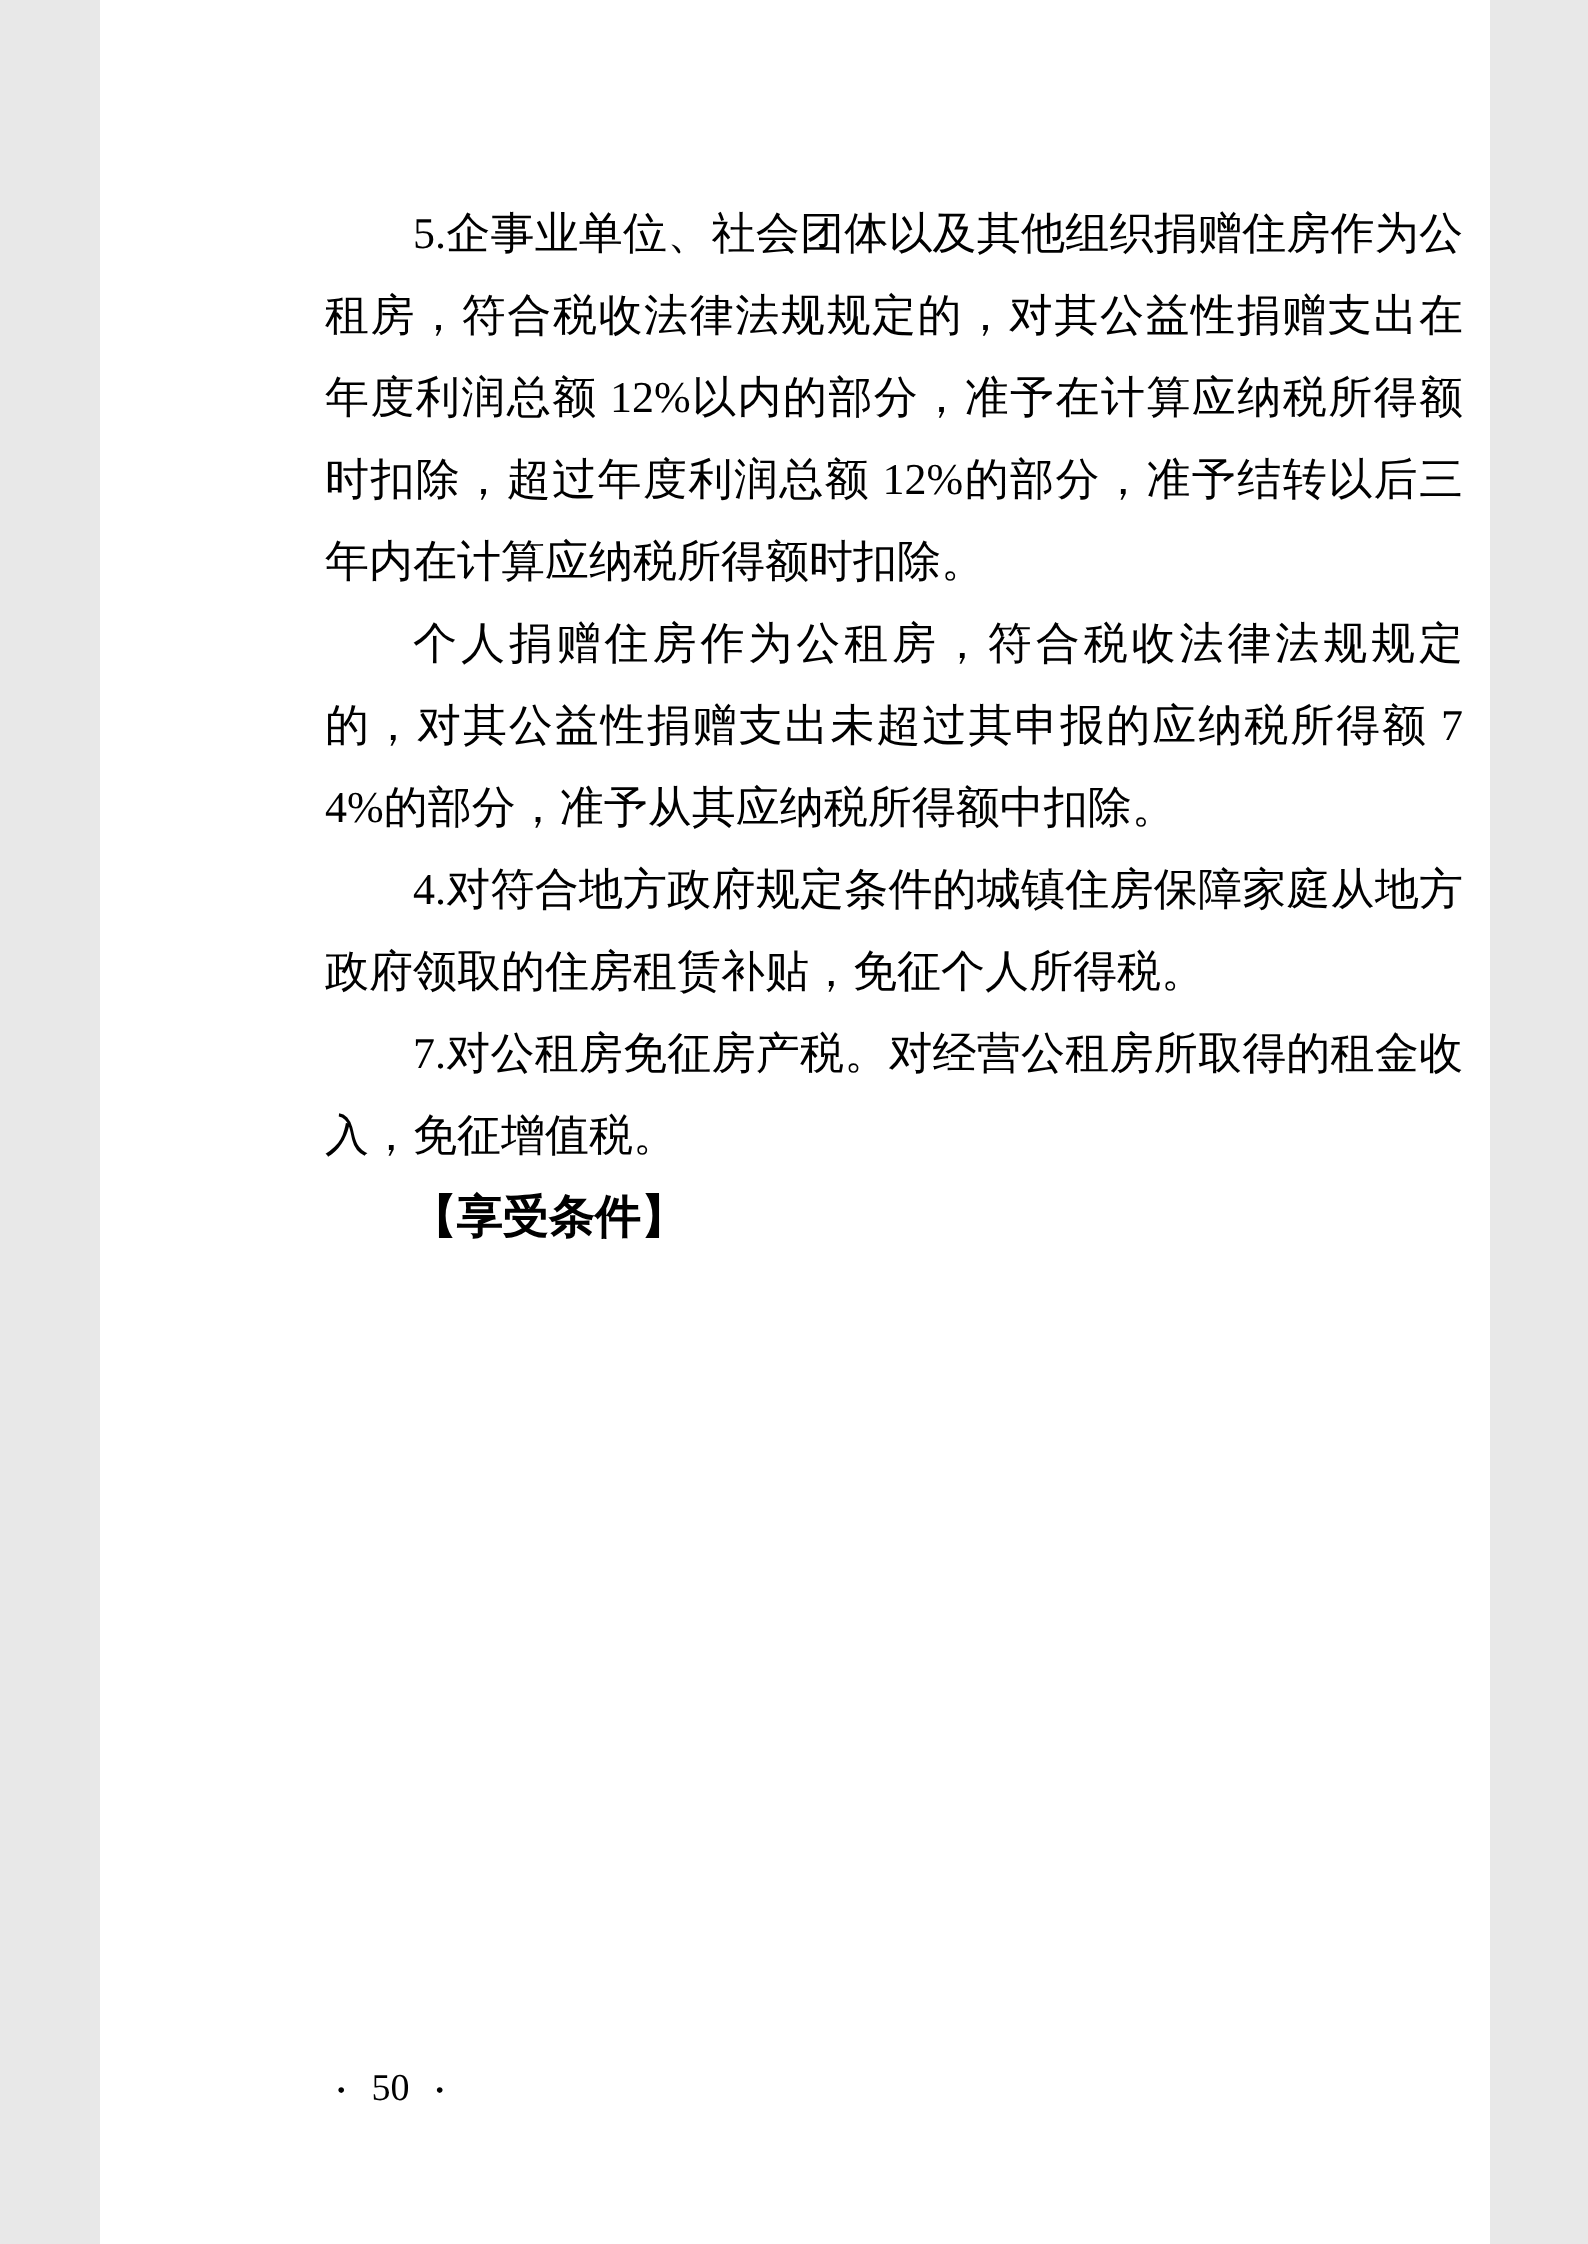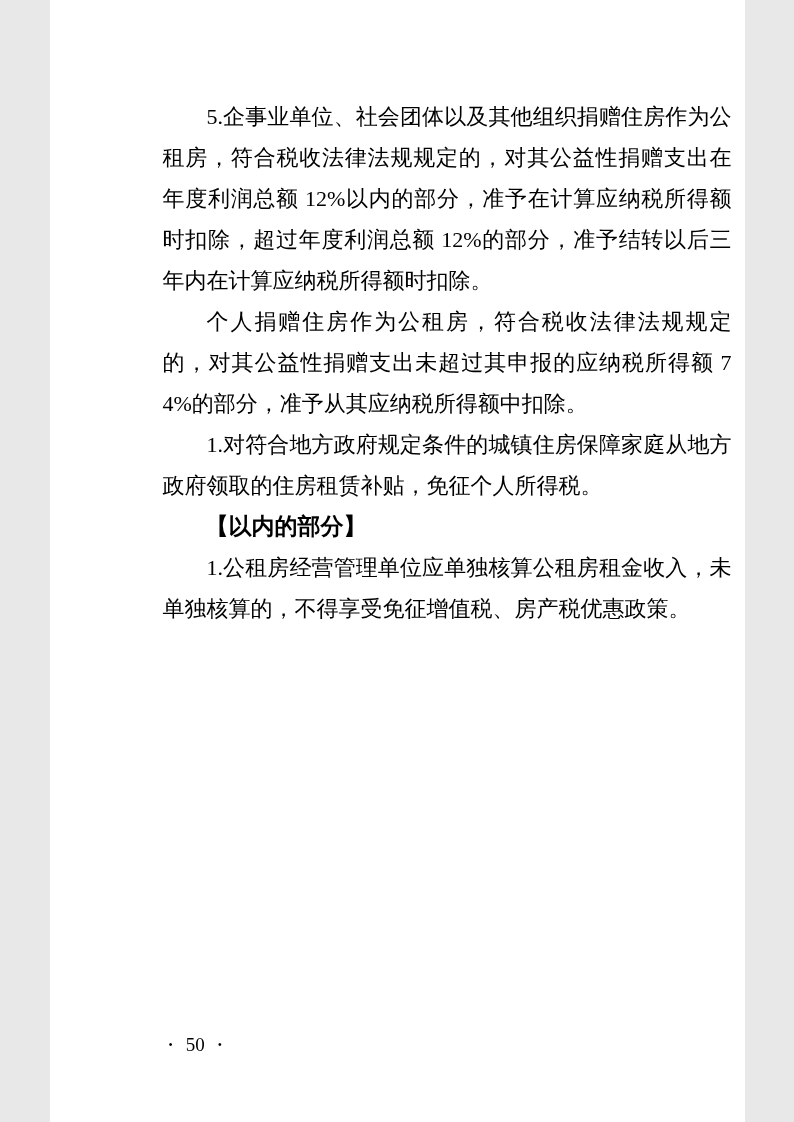--- a/index.html
+++ b/index.html
@@ -55,22 +55,22 @@
     line-height: 24px;
   }
 </style>
 </head>
 <body>
 
 <div class="page">
   <div class="content" id="paragraphs">
       <p class="body">5.企事业单位、社会团体以及其他组织捐赠住房作为公租房，符合税收法律法规规定的，对其公益性捐赠支出在年度利润总额 12%以内的部分，准予在计算应纳税所得额时扣除，超过年度利润总额 12%的部分，准予结转以后三年内在计算应纳税所得额时扣除。</p>
       <p class="body">个人捐赠住房作为公租房，符合税收法律法规规定的，对其公益性捐赠支出未超过其申报的应纳税所得额 74%的部分，准予从其应纳税所得额中扣除。</p>
-      <p class="body">1.对符合地方政府规定条件的城镇住房保障家庭从地方政府领取的住房租赁补贴，免征个人所得税。</p>
-      <p class="heading">【以内的部分】</p>
-      <p class="body">1.公租房经营管理单位应单独核算公租房租金收入，未单独核算的，不得享受免征增值税、房产税优惠政策。</p>
+      <p class="body">4.对符合地方政府规定条件的城镇住房保障家庭从地方政府领取的住房租赁补贴，免征个人所得税。</p>
+      <p class="body">7.对公租房免征房产税。对经营公租房所取得的租金收入，免征增值税。</p>
+      <p class="heading">【享受条件】</p>
     </div>
   <div class="footer">
     <span class="bullet">•</span>
     <span class="num">50</span>
     <span class="bullet">•</span>
   </div>
 </div>
 
 </body></html>

